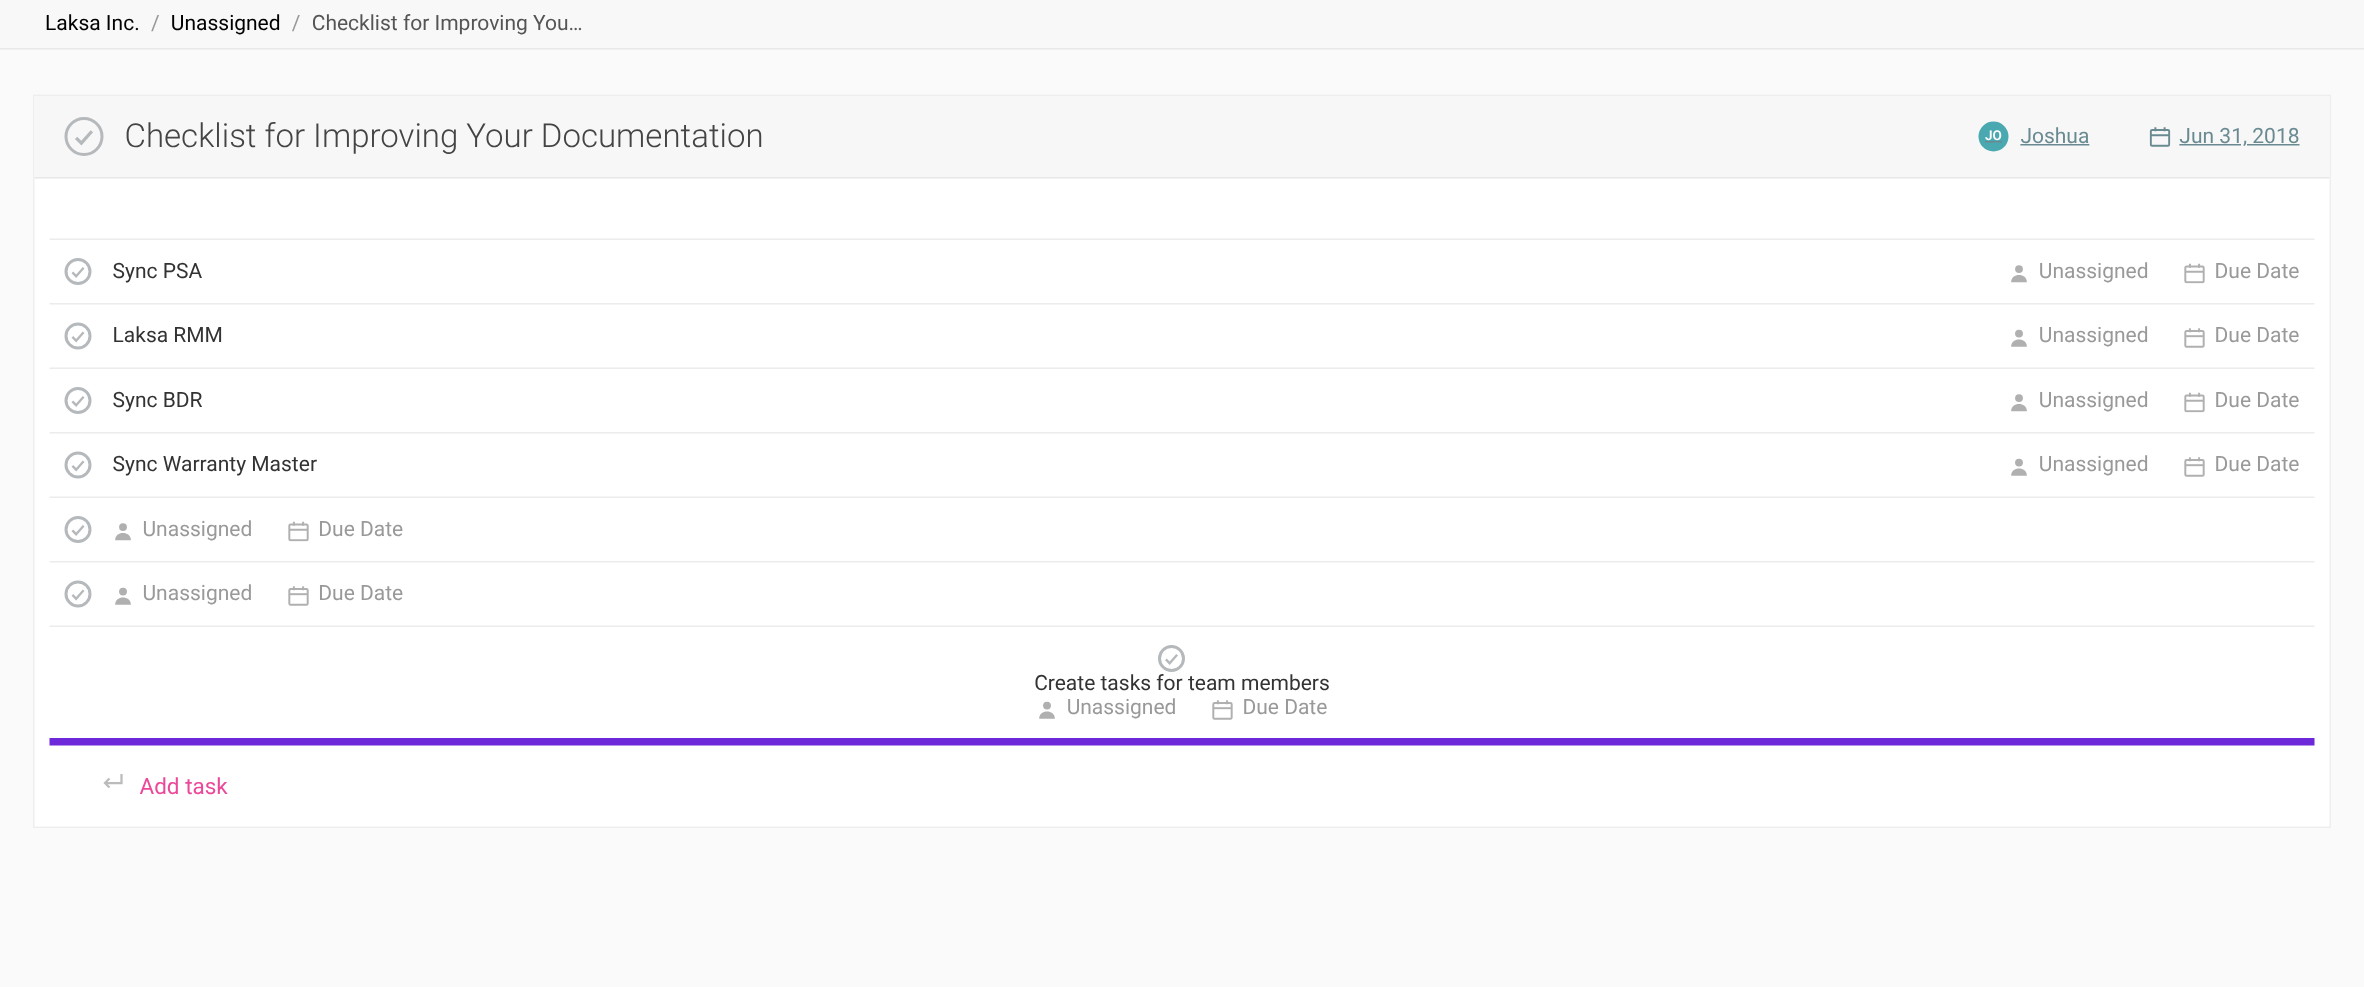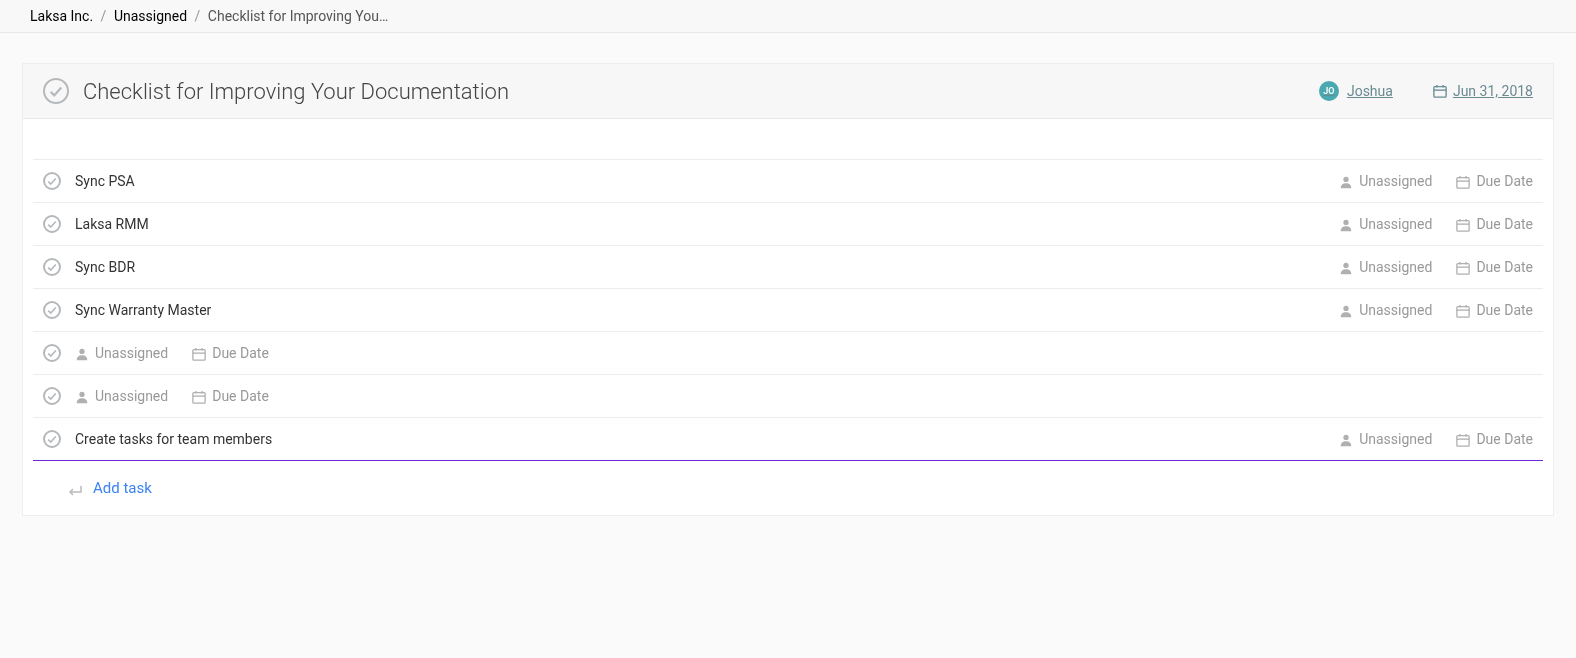--- a/index.html
+++ b/index.html
@@ -113,21 +113,22 @@
       padding: 40px 10px 0 10px;
     }
     .task-row {
       display: flex;
       align-items: center;
       border-top: 1px solid #ececec;
       padding: 12px 10px;
       font-size: 14px;
     }
     .task-row:last-of-type {
-      border-bottom: 1px solid #6d28d9;
+      border-bottom: 5px solid #6d28d9;
+      flex-direction: column;
     }
     .task-check {
       width: 18px;
       height: 18px;
       border: 2px solid #b5b9bc;
       border-radius: 50%;
       display: inline-flex;
       align-items: center;
       justify-content: center;
       margin-right: 14px;
@@ -155,24 +156,24 @@
       display: flex;
       align-items: flex-end;
       gap: 6px;
       cursor: pointer;
     }
     .assignee .icon-sm, .due .icon-sm {
       fill: #b0b0b0;
     }
     .add-task-row {
       padding: 18px 44px;
-      color: #3b82f6;
+      color: #ec4899;
       font-size: 15px;
       display: flex;
-      align-items: flex-end;
+      align-items: flex-start;
       gap: 10px;
       cursor: text;
     }
     .enter-icon {
       width: 16px;
       height: 12px;
       stroke: #bbb;
       fill: none;
       stroke-width: 1.5;
     }

